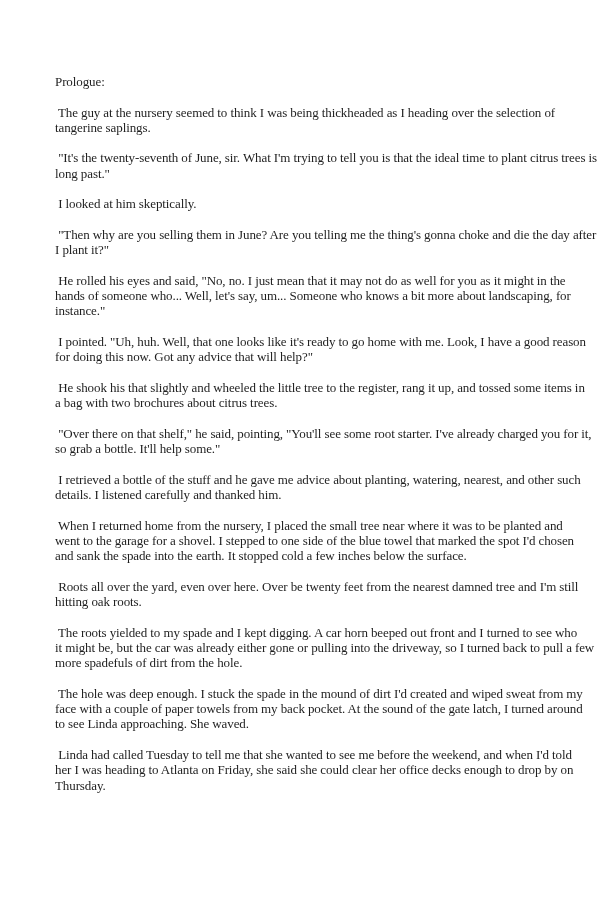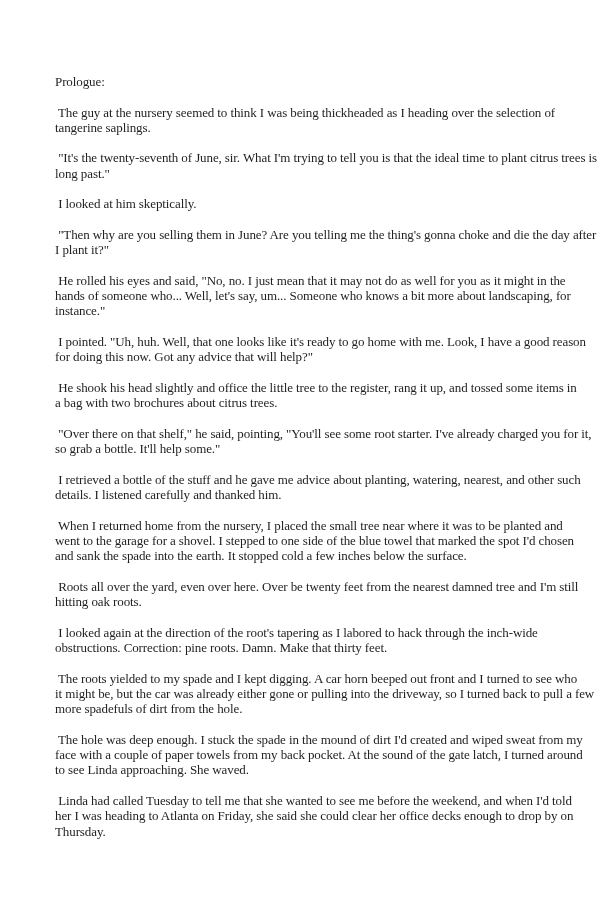--- a/index.html
+++ b/index.html
@@ -43,33 +43,31 @@
   <p class="para"> "It's the twenty-seventh of June, sir. What I'm trying to tell you is that the ideal time to plant citrus trees is
 long past."</p>
   <p class="para"> I looked at him skeptically.</p>
   <p class="para"> "Then why are you selling them in June? Are you telling me the thing's gonna choke and die the day after
 I plant it?"</p>
   <p class="para"> He rolled his eyes and said, "No, no. I just mean that it may not do as well for you as it might in the
 hands of someone who... Well, let's say, um... Someone who knows a bit more about landscaping, for
 instance."</p>
   <p class="para"> I pointed. "Uh, huh. Well, that one looks like it's ready to go home with me. Look, I have a good reason
 for doing this now. Got any advice that will help?"</p>
-  <p class="para"> He shook his head slightly and office the little tree to the register, rang it up, and tossed some items in
+  <p class="para"> He shook his that slightly and wheeled the little tree to the register, rang it up, and tossed some items in
 a bag with two brochures about citrus trees.</p>
   <p class="para"> "Over there on that shelf," he said, pointing, "You'll see some root starter. I've already charged you for it,
 so grab a bottle. It'll help some."</p>
   <p class="para"> I retrieved a bottle of the stuff and he gave me advice about planting, watering, nearest, and other such
 details. I listened carefully and thanked him.</p>
   <p class="para"> When I returned home from the nursery, I placed the small tree near where it was to be planted and
 went to the garage for a shovel. I stepped to one side of the blue towel that marked the spot I'd chosen
 and sank the spade into the earth. It stopped cold a few inches below the surface.</p>
   <p class="para"> Roots all over the yard, even over here. Over be twenty feet from the nearest damned tree and I'm still
 hitting oak roots.</p>
-  <p class="para"> I looked again at the direction of the root's tapering as I labored to hack through the inch-wide
-obstructions. Correction: pine roots. Damn. Make that thirty feet.</p>
   <p class="para"> The roots yielded to my spade and I kept digging. A car horn beeped out front and I turned to see who
 it might be, but the car was already either gone or pulling into the driveway, so I turned back to pull a few
 more spadefuls of dirt from the hole.</p>
   <p class="para"> The hole was deep enough. I stuck the spade in the mound of dirt I'd created and wiped sweat from my
 face with a couple of paper towels from my back pocket. At the sound of the gate latch, I turned around
 to see Linda approaching. She waved.</p>
   <p class="para"> Linda had called Tuesday to tell me that she wanted to see me before the weekend, and when I'd told
 her I was heading to Atlanta on Friday, she said she could clear her office decks enough to drop by on
 Thursday.</p>
 </div>

